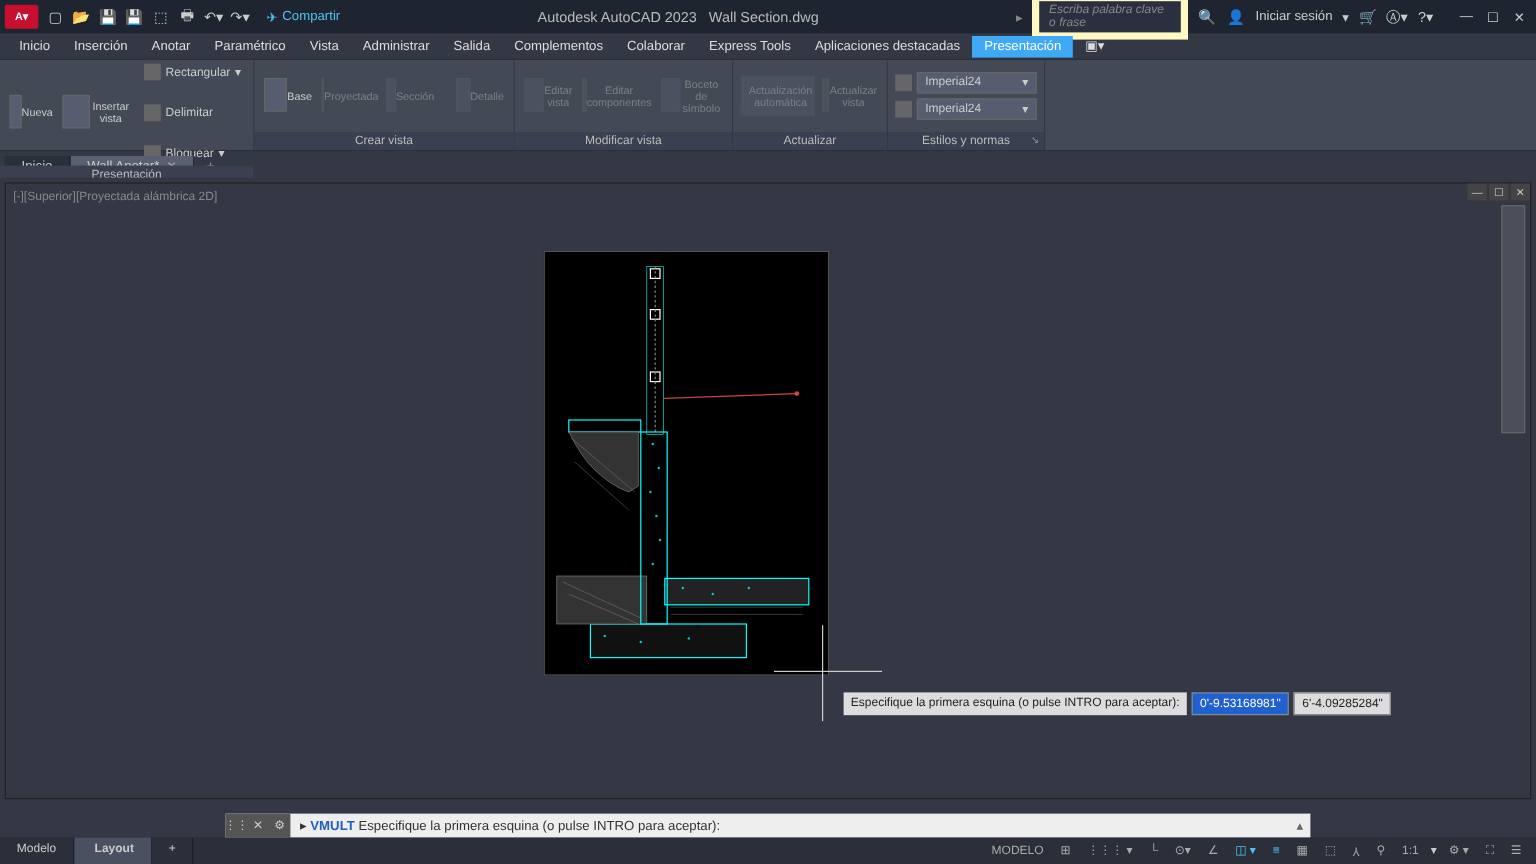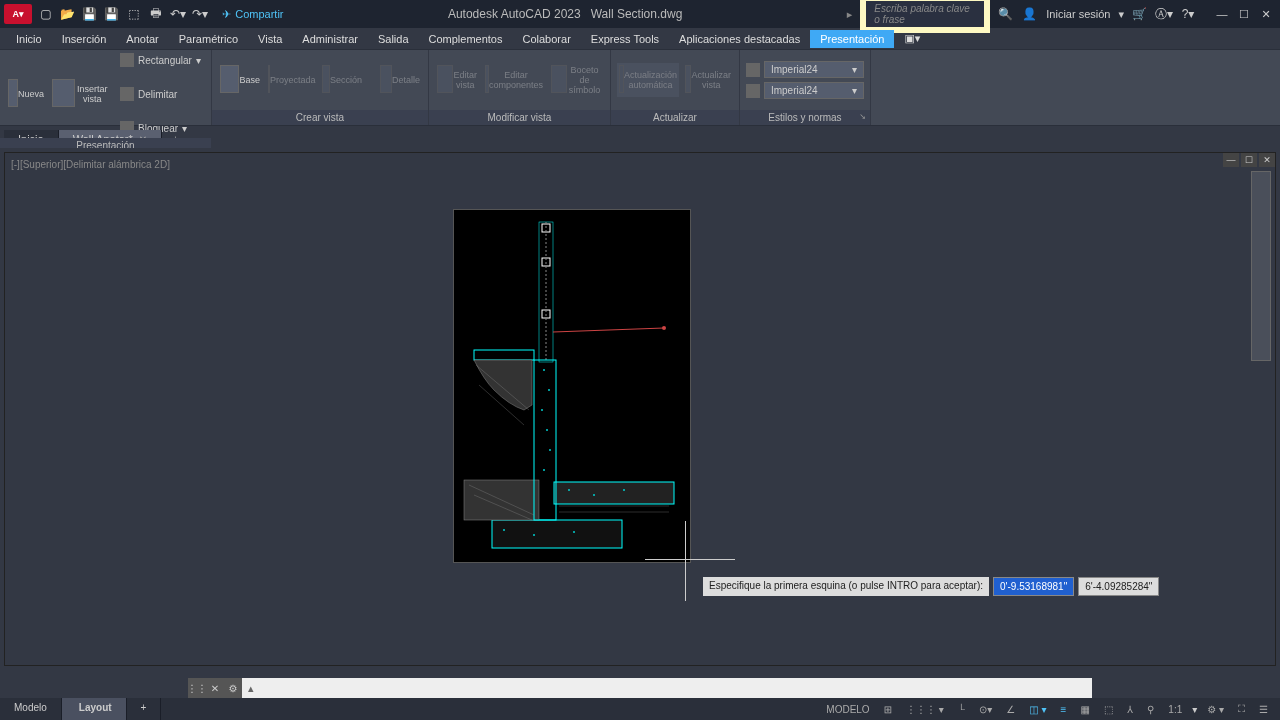--- a/index.html
+++ b/index.html
@@ -234,21 +234,21 @@
   <div class="file-tab">Inicio</div>
   <div class="file-tab active">
     <span>Wall Anotar*</span>
     <span class="file-tab-close">✕</span>
   </div>
   <div class="file-tab-add">+</div>
 </div>
 
 <div class="drawing-area">
   <div class="drawing-window">
-    <div class="view-controls-tl">[-][Superior][Delimitar alámbrica 2D]</div>
+    <div class="view-controls-tl">[-][Superior][Proyectada alámbrica 2D]</div>
     <div class="view-controls-tr">
       <div class="vw-btn">—</div>
       <div class="vw-btn">☐</div>
       <div class="vw-btn">✕</div>
     </div>
     <div class="nav-bar"></div>
 
     <div class="paper-viewport">
       <svg class="drawing-content" width="238" height="354">
 
@@ -307,20 +307,21 @@
     </div>
   </div>
 </div>
 
 <div class="cmdline">
   <div class="cmd-controls">
     <div class="cmd-ctrl-btn">⋮⋮</div>
     <div class="cmd-ctrl-btn">✕</div>
     <div class="cmd-ctrl-btn">⚙</div>
   </div>
+  <div class="cmd-prompt">▸ <span class="cmd-kw">VMULT</span><span> Especifique la primera esquina (o pulse INTRO para aceptar):</span></div>
   <div style="padding:0 6px;color:#666;">▴</div>
 </div>
 
 <div class="statusbar">
   <div class="layout-tabs">
     <div class="layout-tab">Modelo</div>
     <div class="layout-tab active">Layout</div>
     <div class="layout-tab">+</div>
   </div>
   <div class="status-right">

